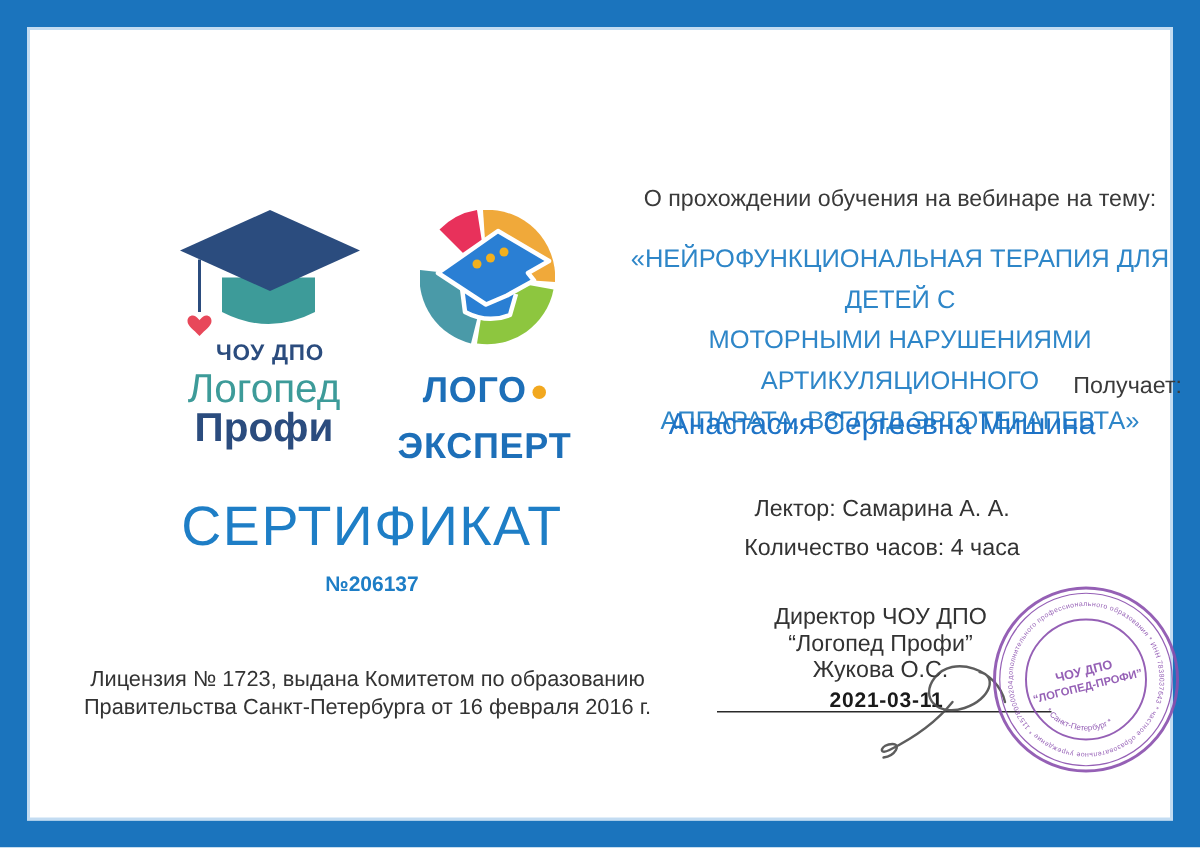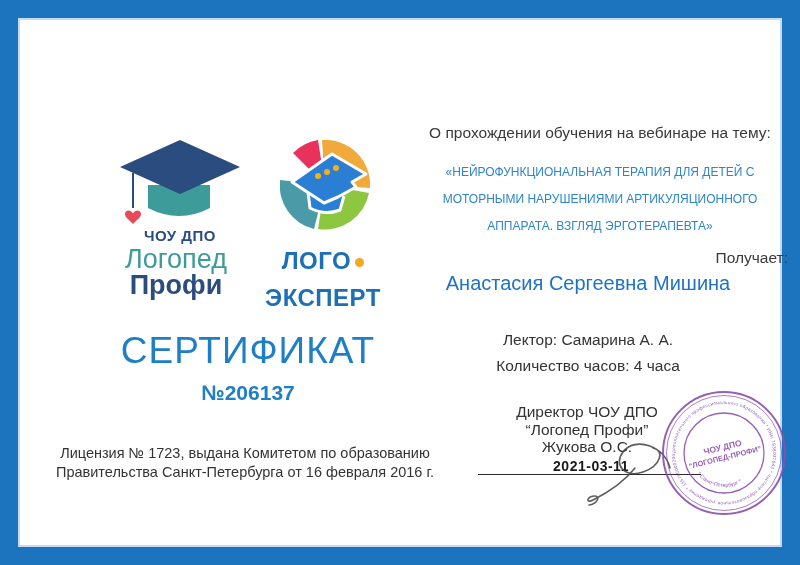--- a/index.html
+++ b/index.html
@@ -16,26 +16,26 @@
   .ctr { text-align:center; }
 
   
   .org-type  { left:80px;  top:207px; width:160px; font-size:15px; font-weight:bold; color:#2b4c7e; letter-spacing:.5px; }
   .org-n1    { left:56px;  top:224px; width:200px; font-size:27px; font-weight:normal; color:#3d9b99; }
   .org-n2    { left:56px;  top:250px; width:200px; font-size:27px; font-weight:bold; color:#2b4c7e; }
   .lx-n1     { left:203px; top:227px; width:200px; font-size:24px; font-weight:bold; color:#1d6fb8; letter-spacing:.5px;text-align:center; }
   .lx-n2     { left:203px; top:264px; width:200px; font-size:24px; font-weight:bold; color:#1d6fb8; letter-spacing:.5px; }
   .lx-dot    { display:inline-block; width:9px; height:9px; border-radius:50%; background:#f2a81f; margin-left:4px; vertical-align:middle; }
   .cert-title{ left:28px;  top:310px; width:400px; font-size:37px; font-weight:400; color:#1e7ec6; letter-spacing:1px; }
-  .cert-num  { left:28px;  top:361px; width:400px; font-size:21px; font-weight:600; color:#1e7ec6; }
+  .cert-num  { left:28px;  top:361px; width:400px; font-size:14px; font-weight:600; color:#1e7ec6; }
   .license   { left:25px;  top:424px; width:400px; font-size:14.5px; color:#333; line-height:19px; }
 
   
   .intro     { left:380px; top:104px; width:400px; font-size:15.5px; color:#3a3a3a; }
-  .topic     { left:380px; top:139px; width:400px; font-size:12px; color:#2e86c8; line-height:27px; }
+  .topic     { left:380px; top:139px; width:400px; font-size:17px; color:#2e86c8; line-height:27px; }
   .recip-lbl { left:368px; top:229px; width:400px; font-size:15.5px; color:#3a3a3a;text-align:right; }
   .recip-name{ left:368px; top:252px; width:400px; font-size:20px; color:#1e73c6; }
   .lecturer  { left:368px; top:311px; width:400px; font-size:15.5px; color:#333; }
   .hours     { left:368px; top:337px; width:400px; font-size:15.5px; color:#333; }
   .director  { left:367px; top:383px; width:400px; font-size:15.5px; color:#333; line-height:17.5px; }
   .date      { left:471px; top:438px; width:200px; font-size:14px; font-weight:bold; color:#1a1a1a; letter-spacing:.5px; }
   .sig-line  { left:458px; top:454px; width:223px; border-top:1.5px solid #2a2a2a; }
 
   .logoped-svg   { left:90px;  top:112px; }
   .logoexpert-svg{ left:260px; top:120px; }

